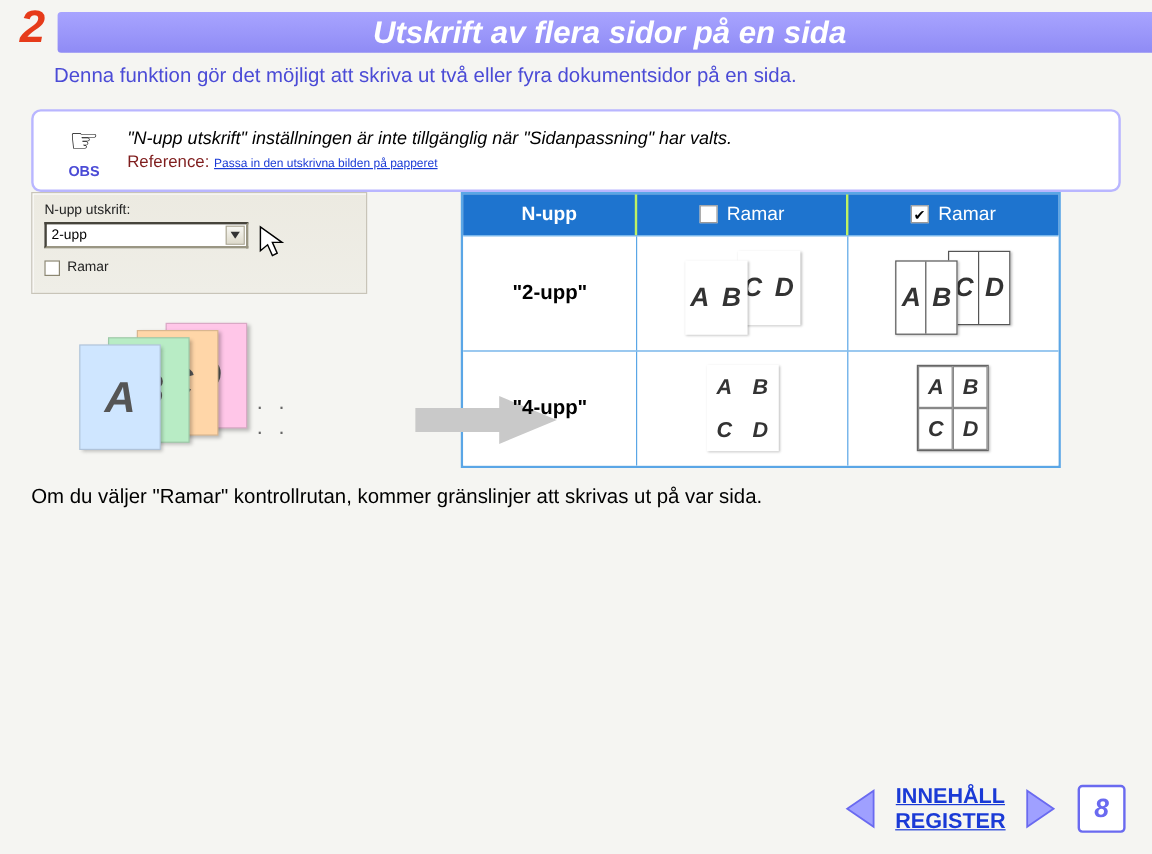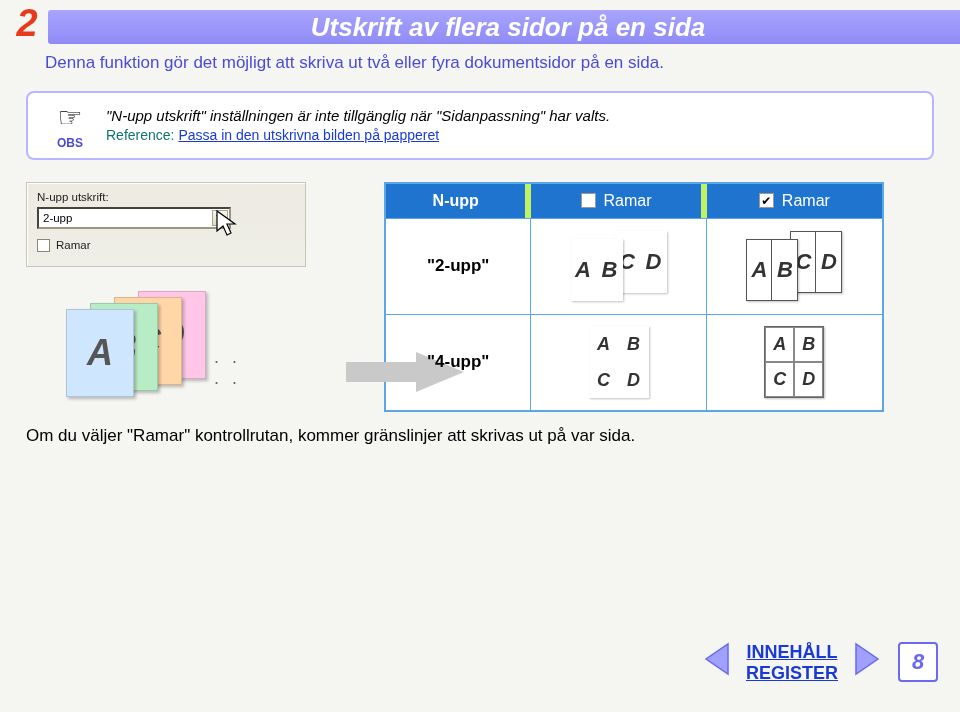--- a/index.html
+++ b/index.html
@@ -93,32 +93,31 @@
     font-size: 15px;
     color: #000;
     font-style: italic;
     line-height: 1.3;
     padding-left: 8px;
   }
   .ref-link {
     color: #1a3ad6;
     text-decoration: underline;
     font-style: normal;
-    font-size: 14px;
+    font-size: 10px;
     cursor: pointer;
   }
   .ref-prefix {
-    color: #0f766e;
+    color: #7f1d1d;
     font-style: normal;
     font-size: 14px;
   }
 
   .main-row {
     display: flex;
-    margin-top: 22px;
     padding: 0 26px;
     gap: 18px;
   }
   .left-col {
     width: 340px;
   }
 
   
   .dialog-mock {
     background: linear-gradient(#eceae1, #efeee7);
@@ -127,21 +126,21 @@
     width: 280px;
     box-shadow: inset 1px 1px 0 #fff;
     font-family: Tahoma, sans-serif;
   }
   .dlg-label {
     font-size: 11.5px;
     color: #222;
     margin-bottom: 4px;
   }
   .dlg-select {
-    width: 194px;
+    width: 170px;
     height: 22px;
     border: 2px inset #9a9683;
     background: #fff;
     display: flex;
     align-items: center;
     justify-content: space-between;
     padding: 0 1px 0 4px;
     font-size: 11.5px;
     cursor: default;
   }
@@ -183,21 +182,21 @@
     display: flex;
     background: #1e74cf;
     color: #fff;
     font-size: 16px;
     height: 34px;
   }
   .th {
     display: flex;
     align-items: center;
     justify-content: center;
-    border-right: 6px solid #bef264;
+    border-right: 2px solid #bef264;
   }
   .th:last-child { border-right: none; }
   .th.nupp { width: 146px; font-weight: bold; }
   .th.ramar { width: 176px; gap: 8px; }
   .check-sq {
     width: 15px;
     height: 15px;
     background: #fff;
     border: 1px solid #999;
     display: inline-flex;
@@ -314,22 +313,23 @@
 
   .bottom-text {
     padding: 14px 26px 0 26px;
     font-size: 17px;
     color: #000;
   }
 
   .footer {
     position: absolute;
     right: 22px;
-    bottom: 27px;
-    display: flex;
+    bottom: 16px;
+    display: flex;
+    align-items: center;
     gap: 16px;
   }
   .nav-links {
     text-align: center;
   }
   .nav-links a {
     display: block;
     color: #1a3ad6;
     font-weight: bold;
     font-size: 18px;

